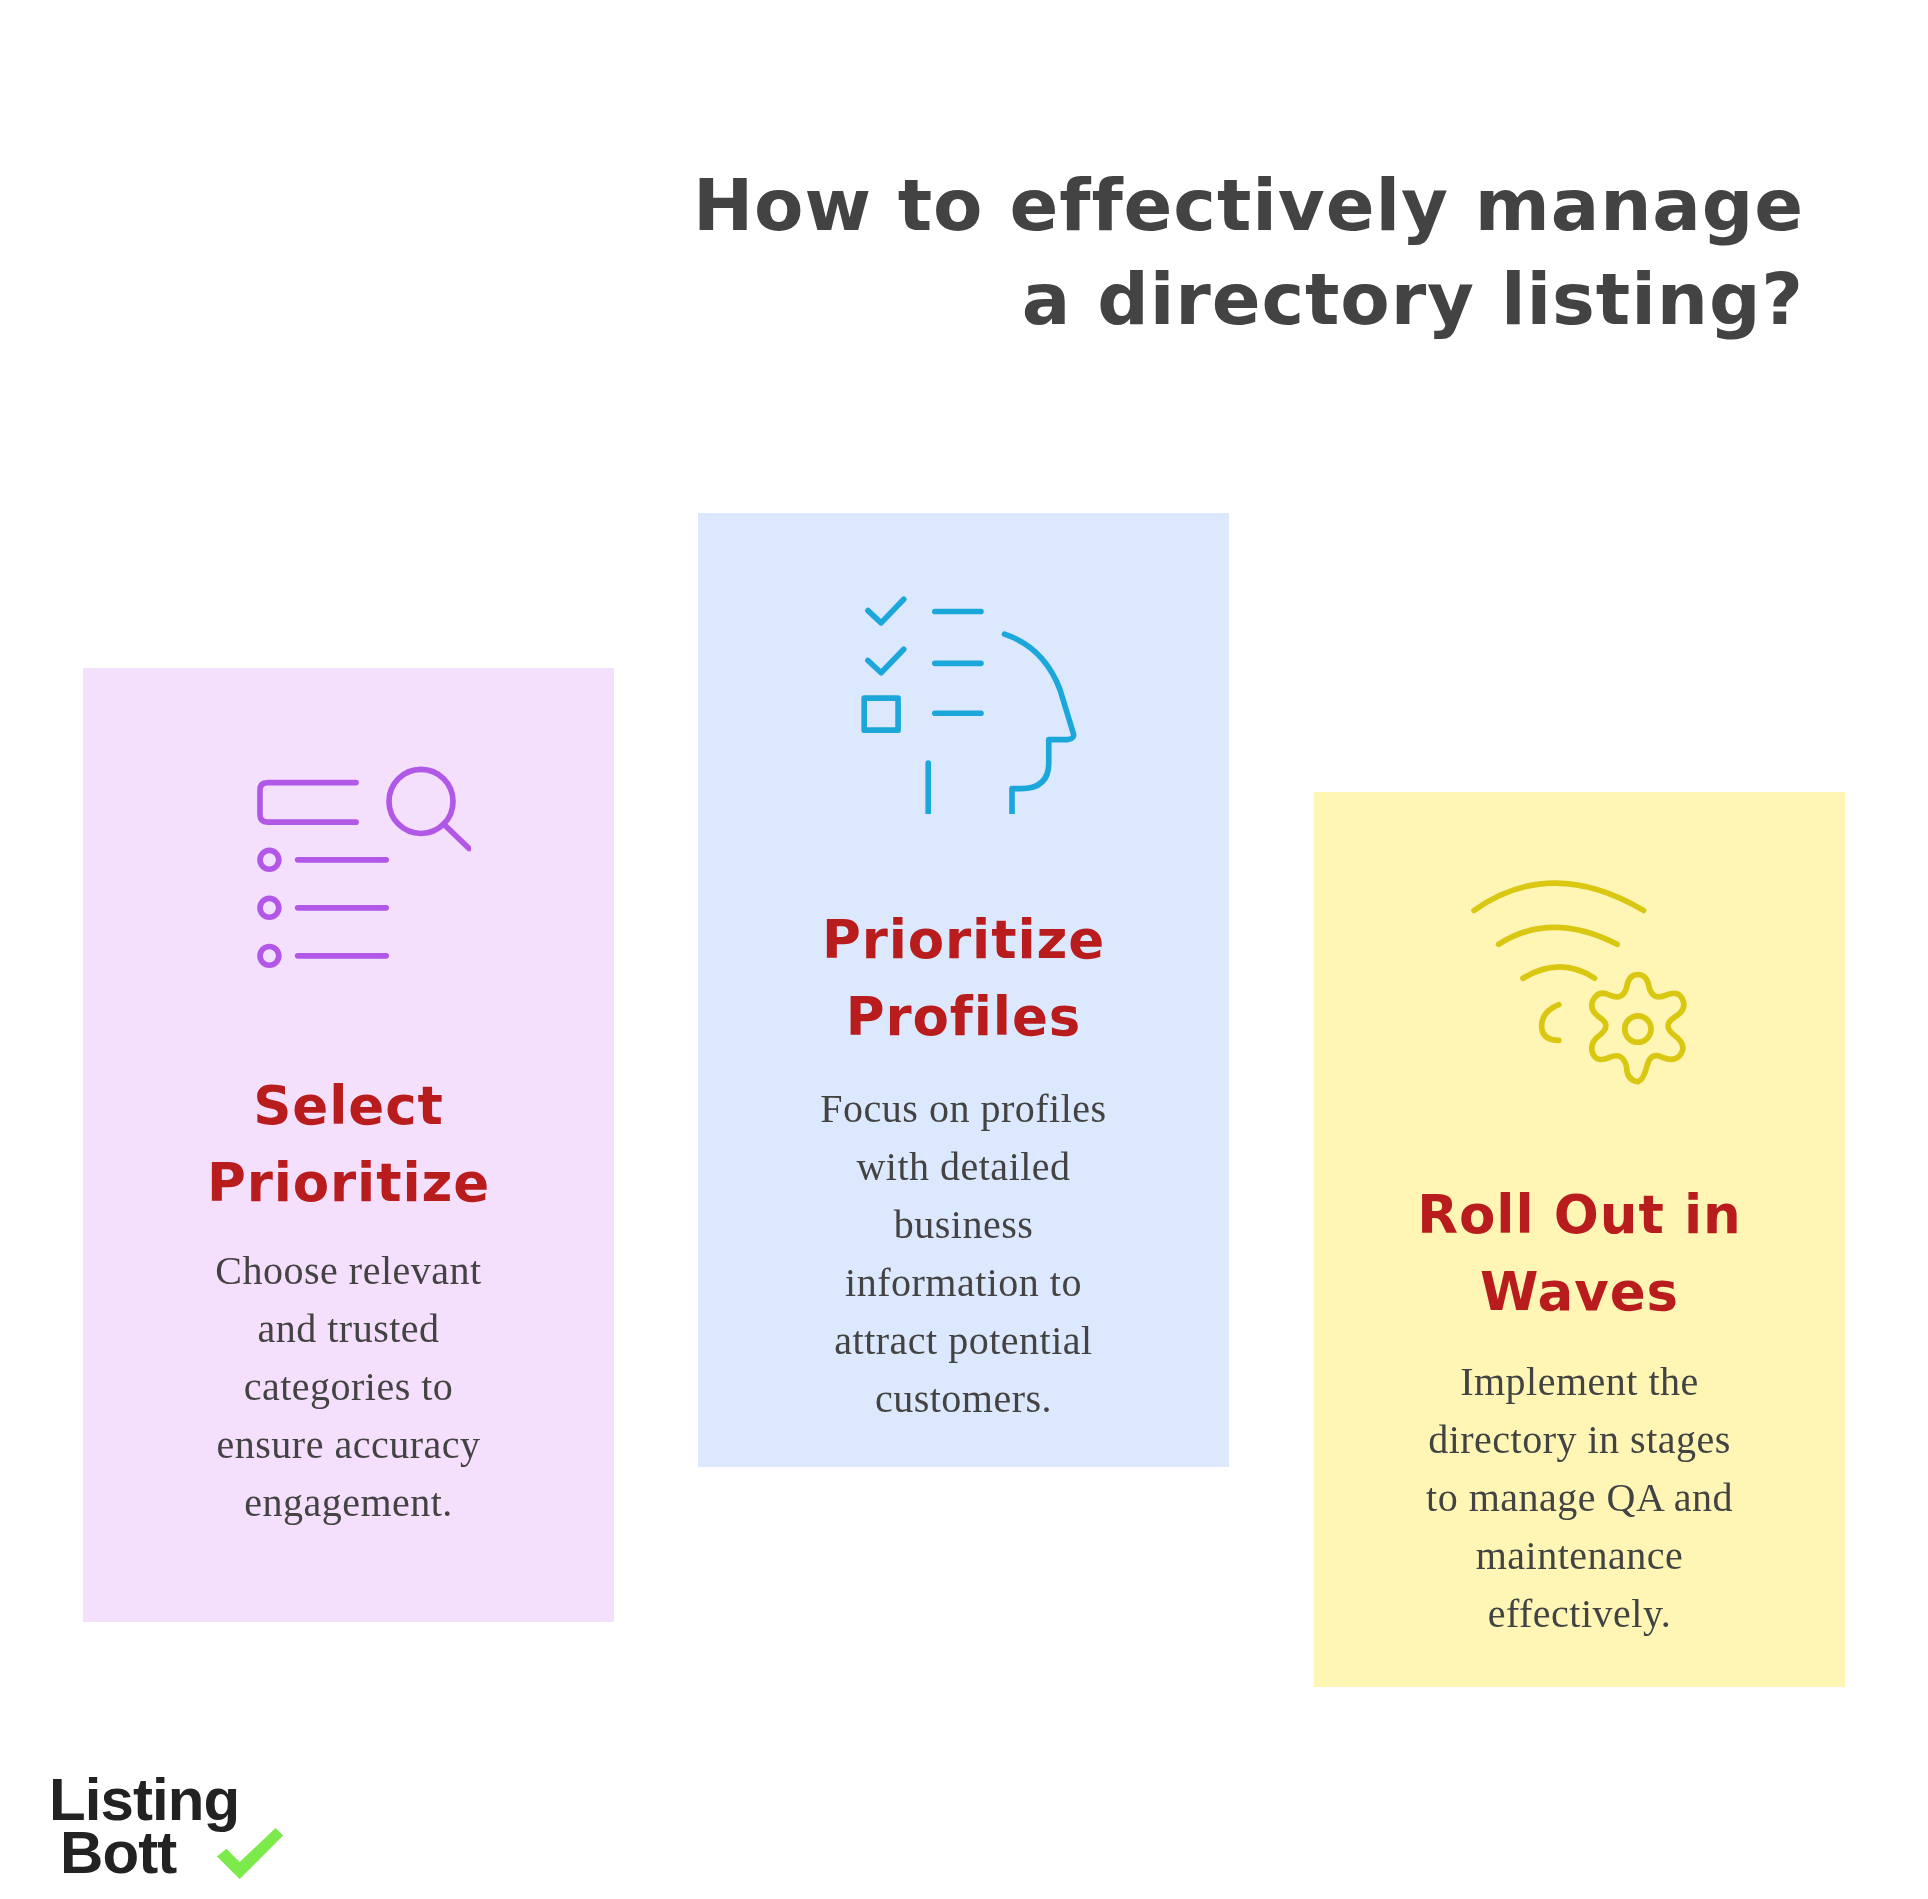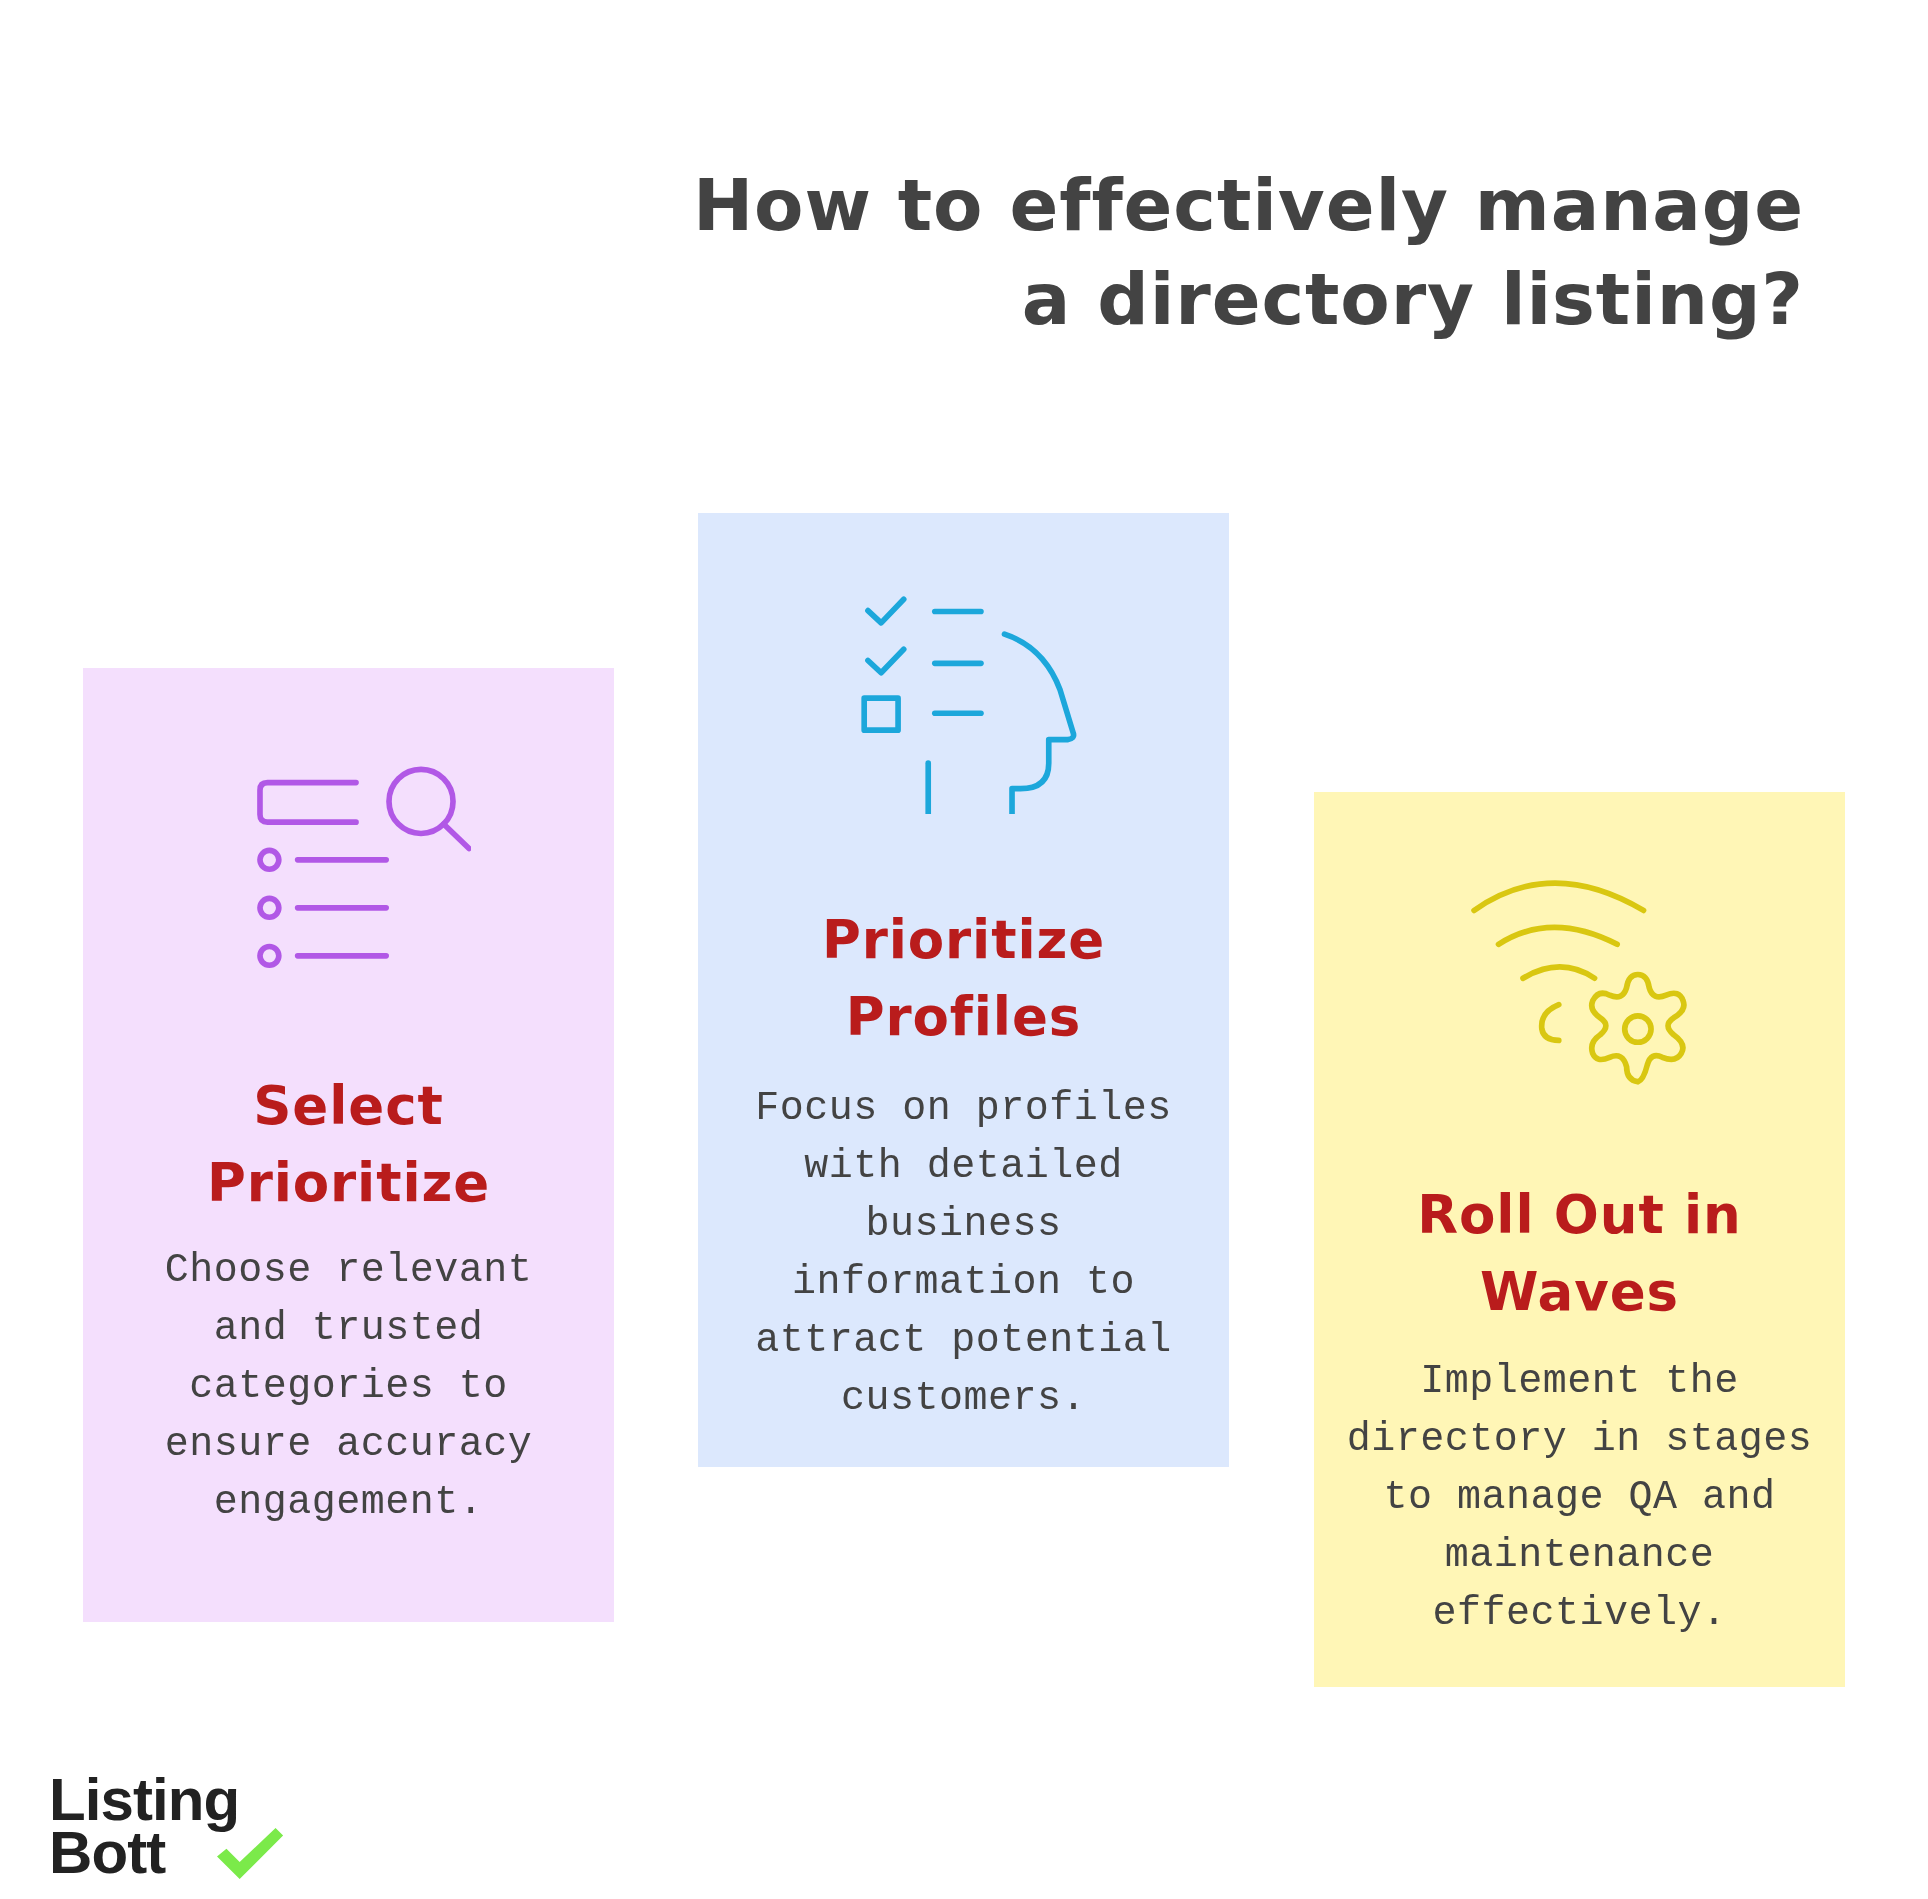--- a/index.html
+++ b/index.html
@@ -53,21 +53,21 @@
       line-height: 77px;
       letter-spacing: 0.9px;
       color: #b91c1c;
     }
     .card-heading span { display: block; }
     .card-body {
       position: absolute;
       left: 0;
       width: 531px;
       text-align: center;
-      font-family: Liberation Mono, monospace;
+      font-family: Liberation Serif, serif;
       font-size: 40px;
       line-height: 58px;
       letter-spacing: 0.5px;
       color: #434343;
     }
     .card-body span { display: block; }
 
     #card-1 { left: 83px; top: 668px; height: 954px; }
     #card-2 { left: 698px; top: 513px; height: 954px; }
     #card-3 { left: 1314px; top: 792px; height: 895px; }
@@ -83,21 +83,21 @@
       position: absolute;
       left: 0;
       font-family: "Liberation Sans", sans-serif;
       font-weight: bold;
       font-size: 60px;
       line-height: 56px;
       color: #222222;
       letter-spacing: -0.9px;
     }
     .logo-line-1 { top: 0; }
-    .logo-line-2 { top: 53px; }
+    .logo-line-2 { top: 53px; margin-left: 11px; }
     .logo-check {
       position: absolute;
       left: 168px;
       top: 56px;
     }
   </style>
 </head>
 <body>
 
 <div class="page-title">

